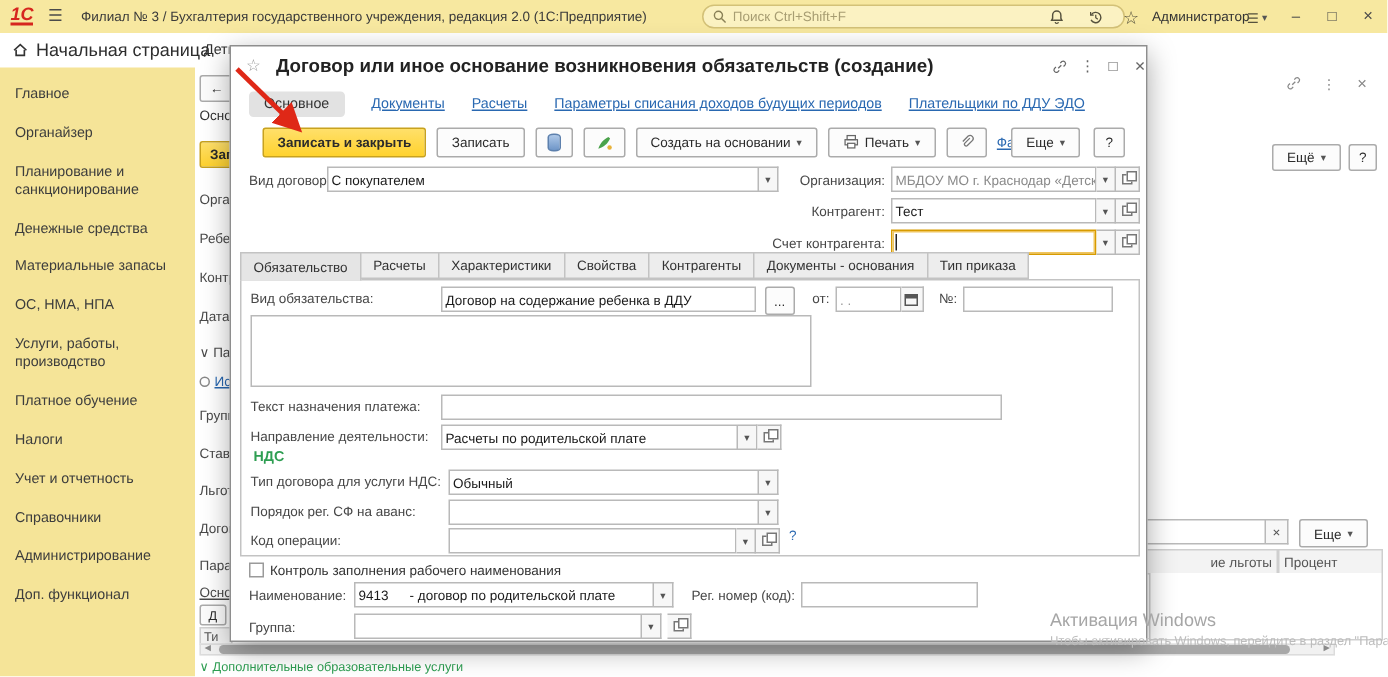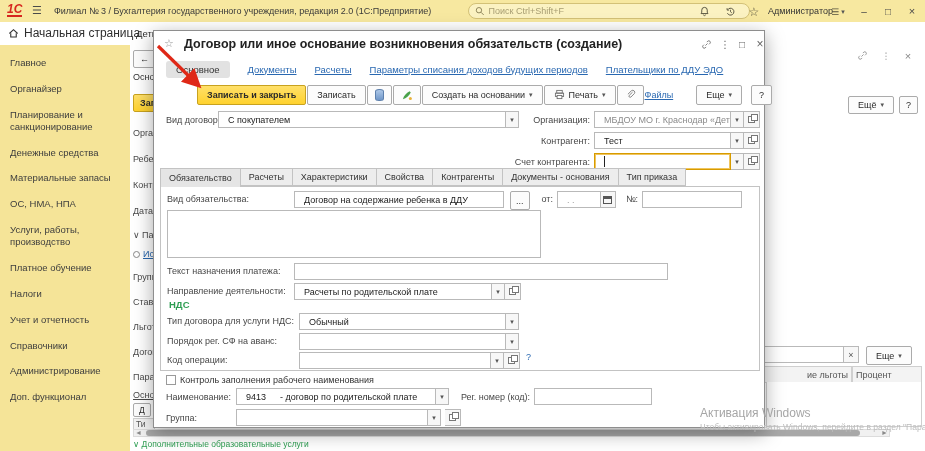--- a/index.html
+++ b/index.html
@@ -40,21 +40,21 @@
   
   .btn { display:inline-flex; align-items:center; gap:4px; height:20px; padding:0 9px;
          background:#fcfcfc; border:1px solid #ababab; border-radius:2px;
          font-size:9px; color:#2b2b2b; white-space:nowrap; cursor:pointer; }
   .btn-yellow { background:linear-gradient(#ffe06a,#ffd22e); border-color:#c8a21f; font-weight:bold; }
   .caret { font-size:7px; color:#555; }
   .link { color:#2968b1; text-decoration:underline; cursor:pointer; white-space:nowrap; }
   .green { color:#2e9e52; }
   .lbl { font-size:9px; color:#474747; white-space:nowrap; }
   .inp { display:flex; align-items:center; height:17px; border:1px solid #b9b9b9; background:#fff;
-         padding:0 9px; font-size:9px; color:#1a1a1a; overflow:hidden; white-space:nowrap; }
+         padding:0 2px; font-size:9px; color:#1a1a1a; overflow:hidden; white-space:nowrap; }
   .inp.focus { border:1px solid #d79b00; box-shadow:0 0 0 1px #f0c55e inset; }
   .inp.ro { color:#8a8a8a; }
   .cbtn { display:flex; align-items:center; justify-content:center; width:13px; height:17px;
           border:1px solid #b9b9b9; border-left:none; background:#f7f7f7; font-size:7px;
           color:#555; cursor:pointer; }
   .obtn { display:flex; align-items:center; justify-content:center; width:16px; height:17px;
           border:1px solid #b9b9b9; border-left:none; background:#f7f7f7; cursor:pointer; }
   .og { position:relative; width:7px; height:7px; border:1px solid #777; background:#fff; }
   .og::after { content:""; position:absolute; left:2px; top:-3px; width:5px; height:5px;
                border:1px solid #777; background:#fff; }
@@ -70,21 +70,21 @@
             border:1px solid #8e8e8e; box-shadow:0 5px 18px rgba(0,0,0,.35); z-index:10; }
   .dlg-titlebar { position:absolute; left:0; top:0; width:100%; height:26px; display:flex; align-items:center; }
   .dlg-star { position:absolute; left:10px; top:6px; color:#999; font-size:11px; cursor:pointer; }
   .dlg-title { position:absolute; left:30px; top:6px; font-size:12.5px; font-weight:bold; color:#222; white-space:nowrap; }
   .dlg-ic { position:absolute; top:6px; width:16px; height:14px; display:flex; align-items:center;
             justify-content:center; color:#666; font-size:10px; cursor:pointer; }
   .dlg-tabsrow { position:absolute; left:12px; top:28px; display:flex; align-items:center; gap:18px; height:20px; }
   .dlg-tab-active { background:#e2e2e2; border-radius:3px; padding:3px 10px; font-size:9.5px; color:#333; cursor:pointer; }
   .dlg-tabsrow .link { font-size:9.5px; }
   .dlg-toolbar { position:absolute; left:0; top:50px; width:100%; height:27px; display:flex;
-                 align-items:center; padding:0 21px; gap:1px;margin-left:22px; }
+                 align-items:center; padding:0 21px; gap:7px; }
   .field { position:absolute; display:flex; align-items:flex-start; }
   .rlab { position:absolute; width:96px; text-align:right; }
   .itabs { position:absolute; left:6px; top:137px; display:flex; z-index:3; }
   .itab { height:18px; display:flex; align-items:center; padding:0 8px; font-size:9px; color:#333;
           background:#ededed; border:1px solid #c3c3c3; margin-right:-1px; cursor:pointer; }
   .itab.active { background:#e5e5e5; height:19px; border-bottom:none; }
   .tabbox { position:absolute; left:6px; top:155px; width:600px; height:185px;
             border:1px solid #c3c3c3; background:#fff; }
   .brow { position:absolute; left:6px; display:flex; align-items:flex-start; }
   .blab { width:127px; font-size:9px; color:#474747; line-height:1.3; padding-top:3px; }

